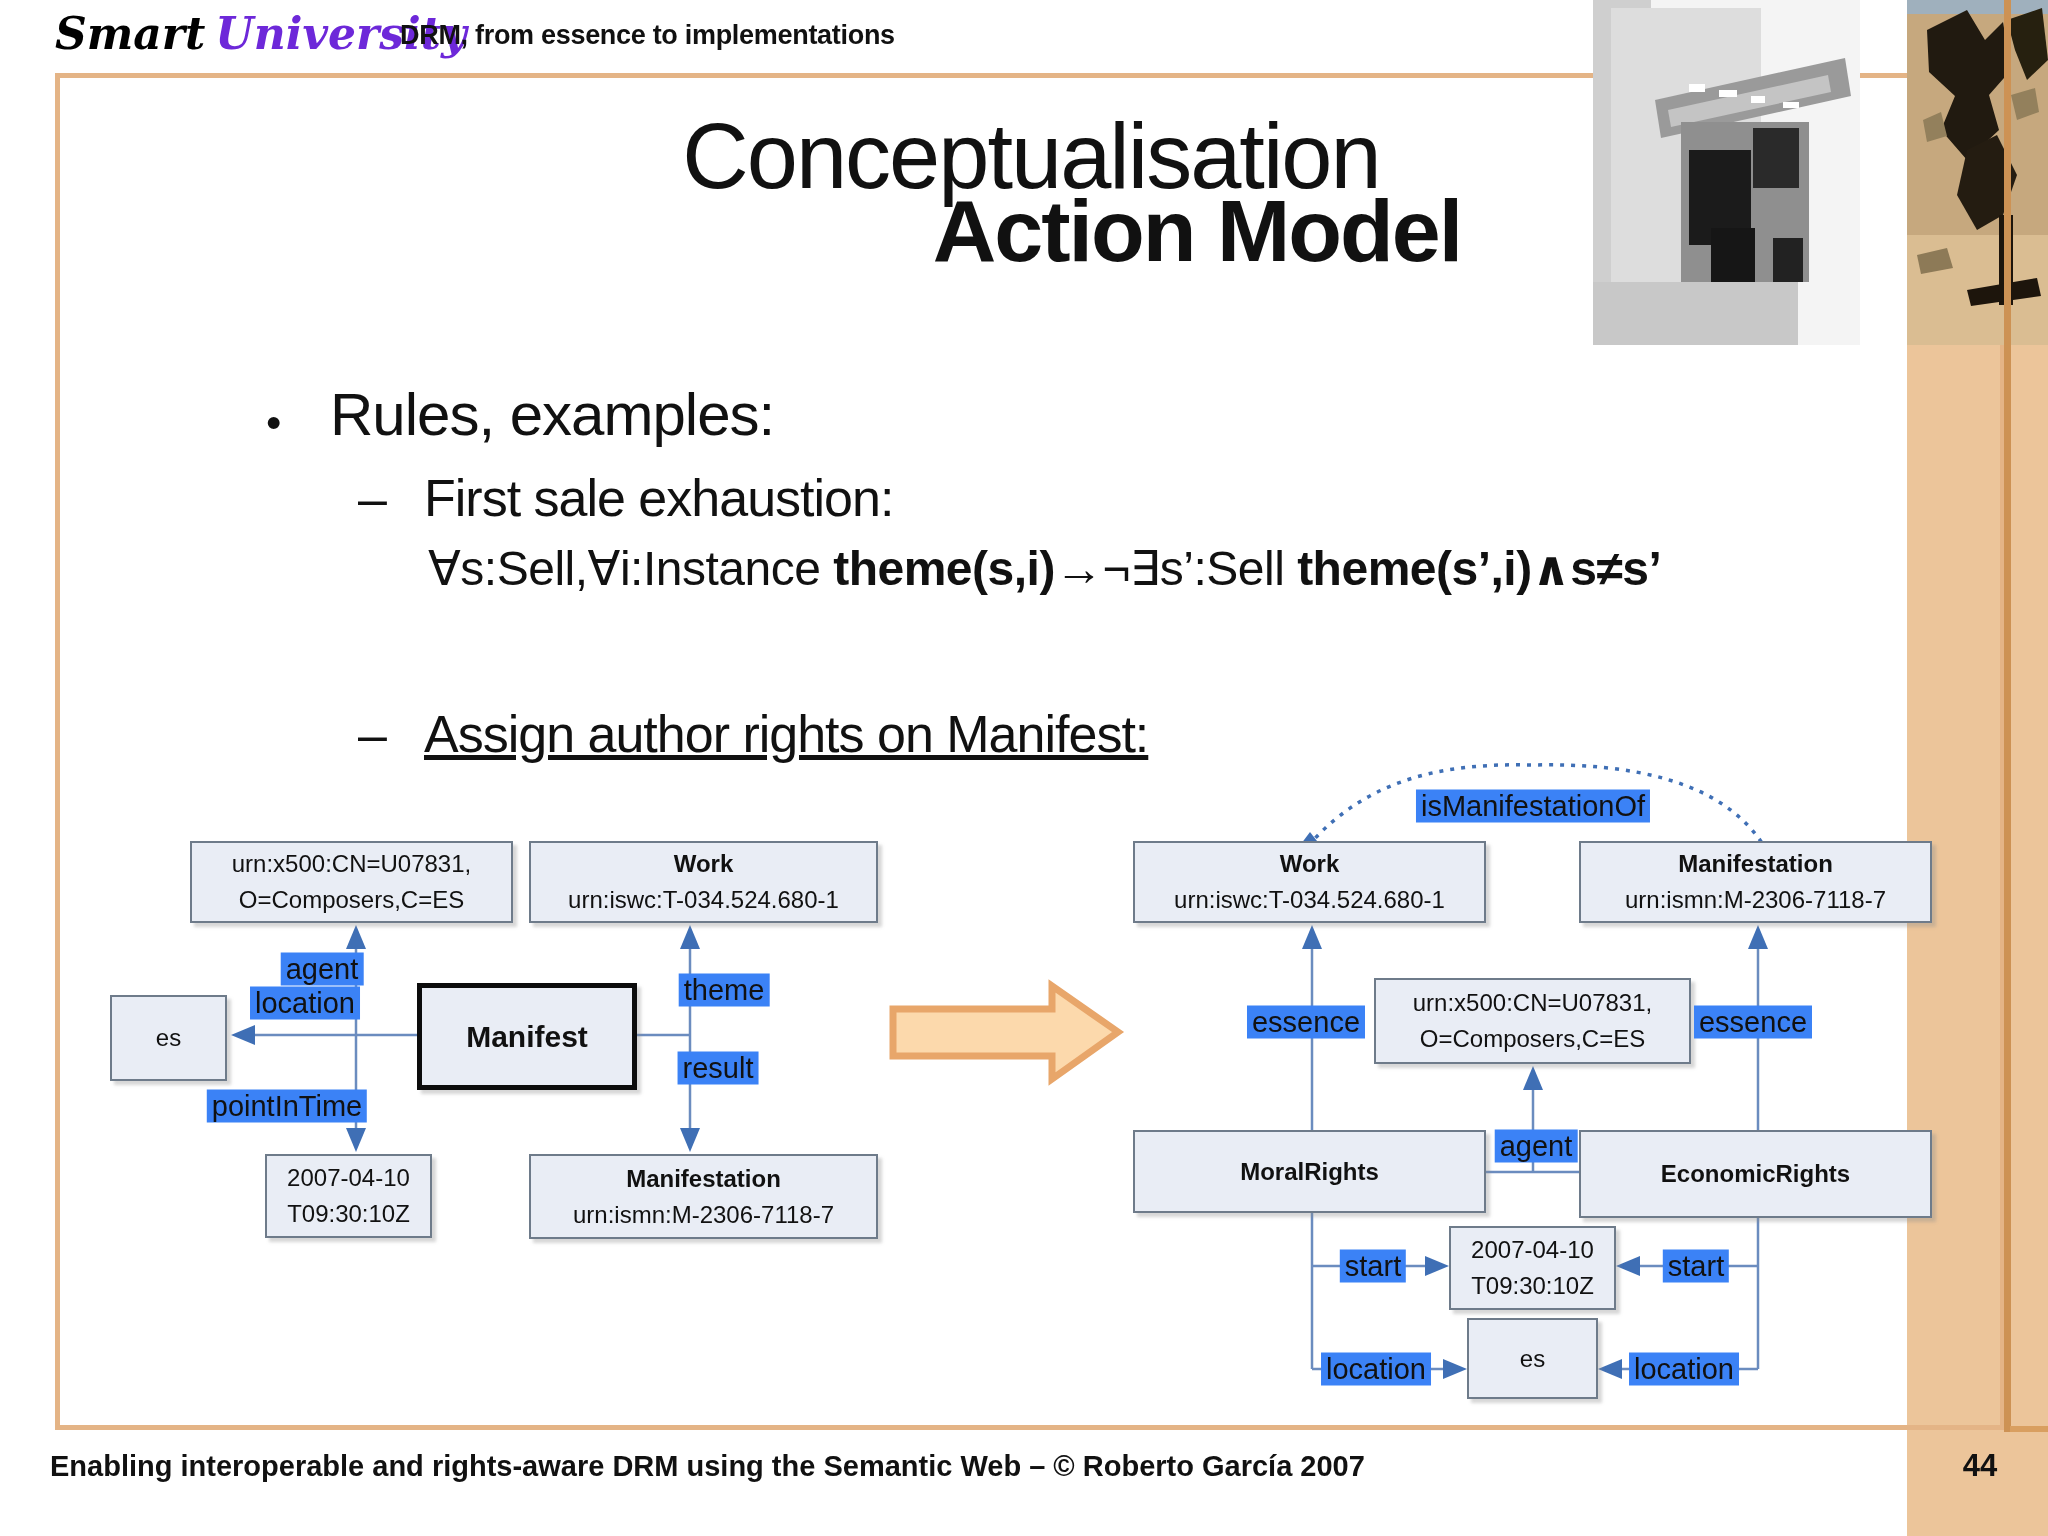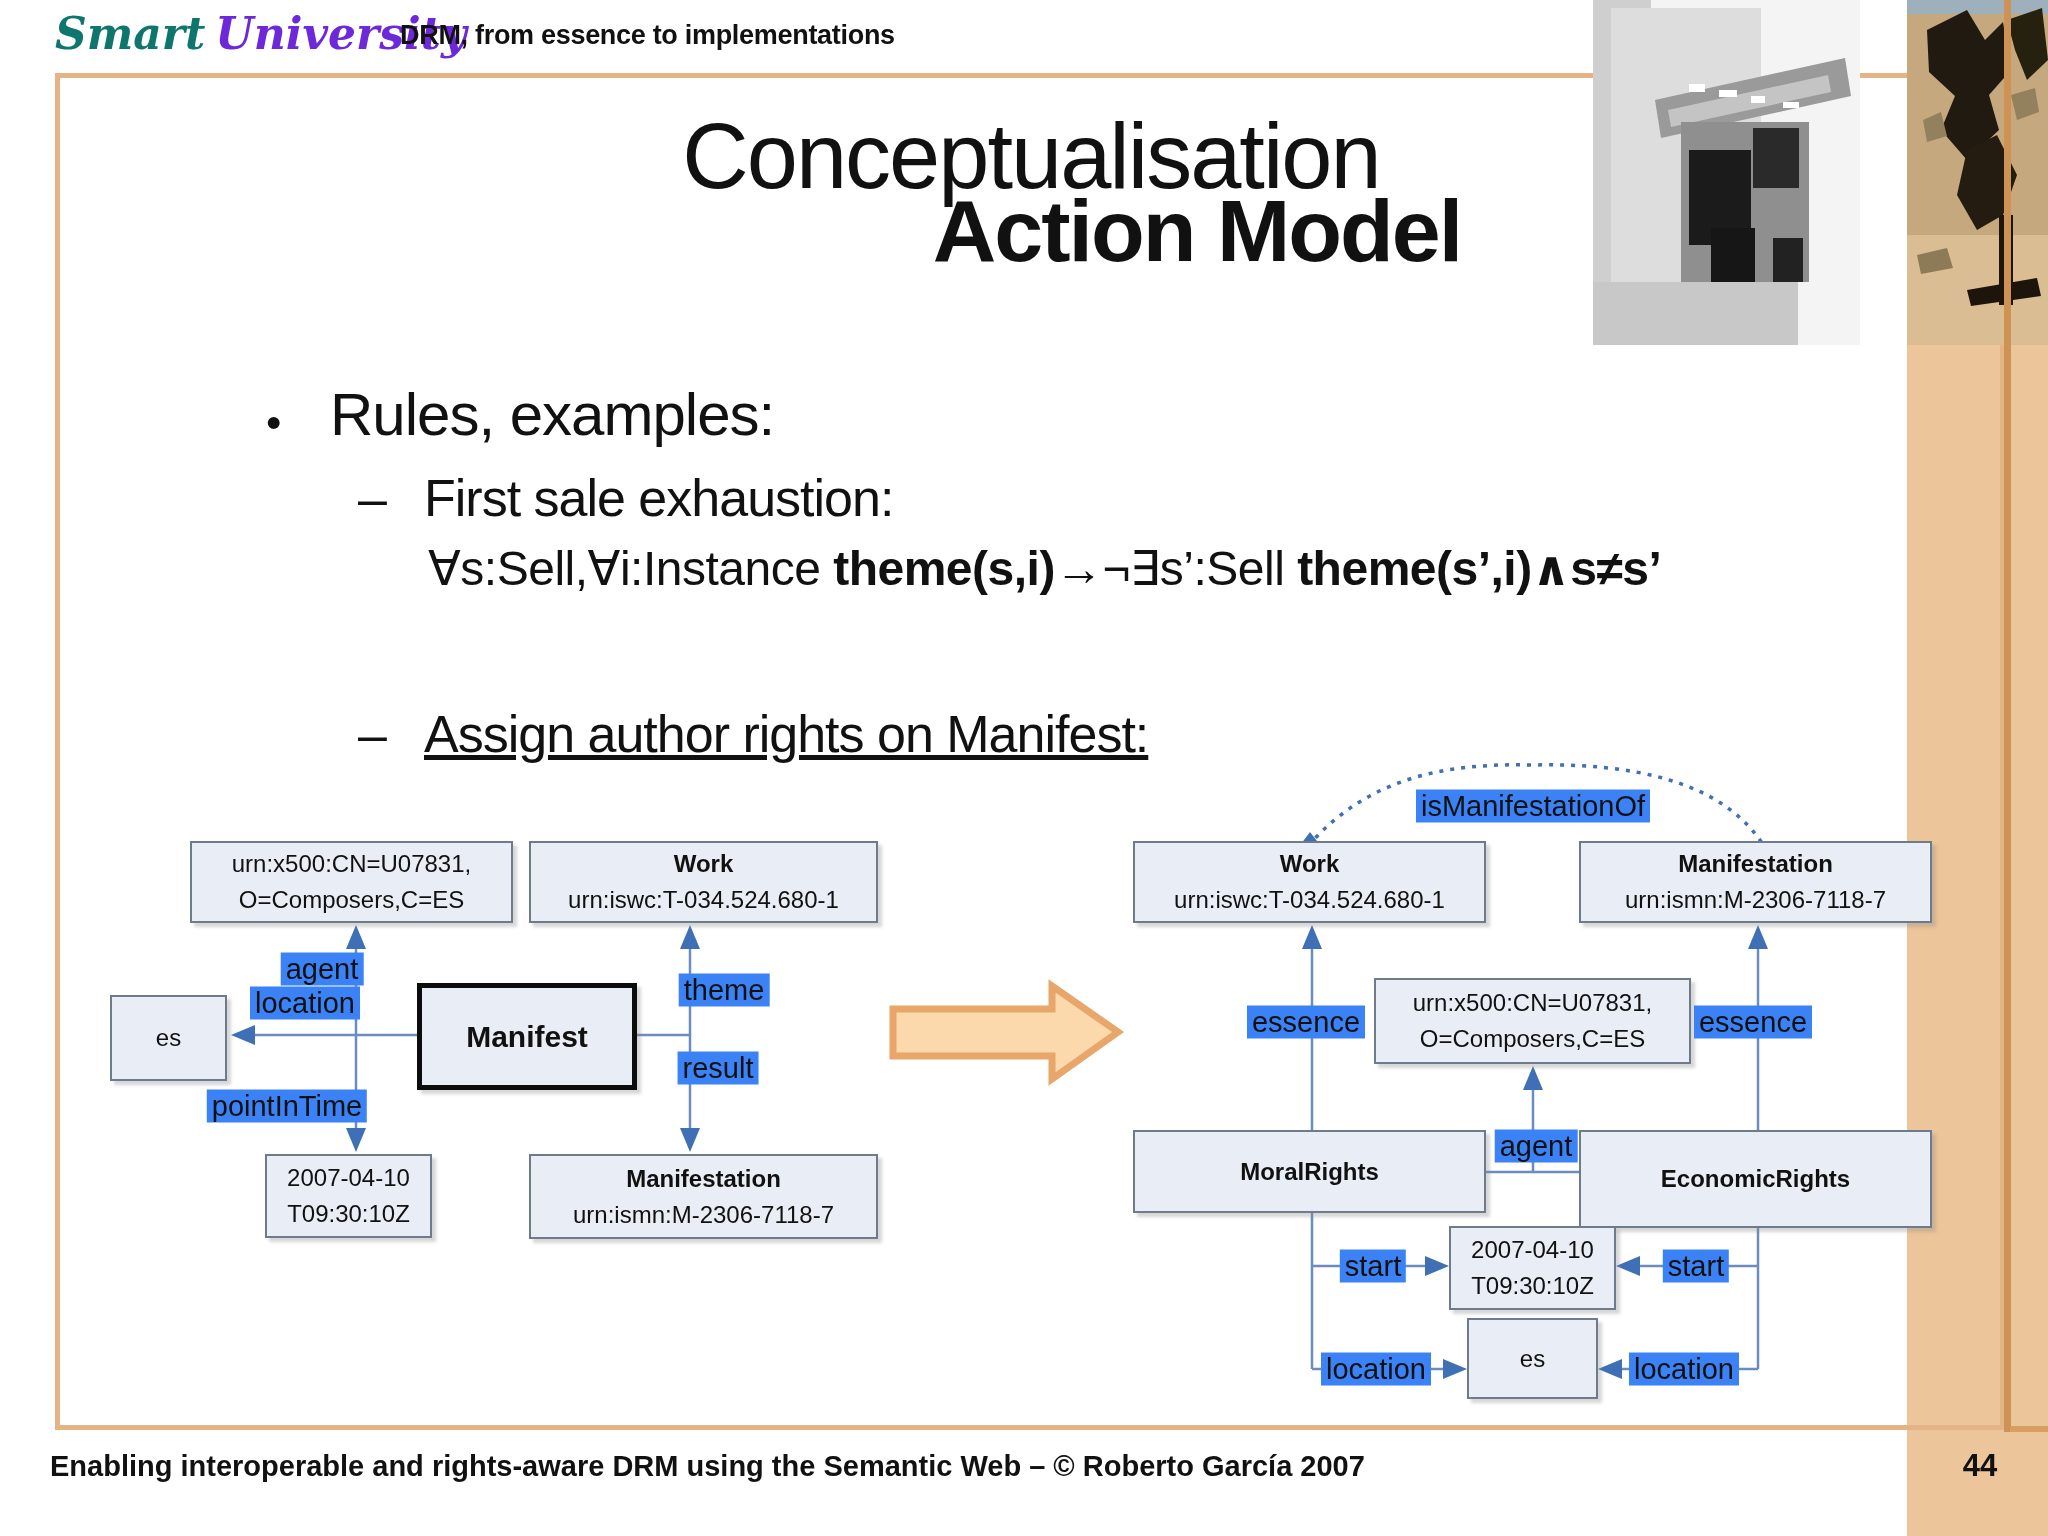--- a/index.html
+++ b/index.html
@@ -9,21 +9,21 @@
     font-family:"Liberation Sans",sans-serif;
     color:#111;
   }
   .abs{position:absolute;}
   
   .sidebar-band{left:1907px;top:0;width:141px;height:1536px;background:#ecc59a;z-index:0;}
   .frame{left:55px;top:73px;width:1950px;height:1357px;border:5px solid #e4b486;box-sizing:border-box;background:transparent;z-index:1;}
   .frame-right-dark{left:2004px;top:0px;width:7px;height:1432px;background:#cd9254;z-index:4;}
   .frame-bottom-ext{left:2010px;top:1426px;width:38px;height:6px;background:#d99f60;z-index:4;}
   .header-logo{left:55px;top:8px;font-family:"DejaVu Serif",serif;font-style:italic;font-weight:bold;font-size:44px;z-index:5;white-space:nowrap;}
-  .logo-smart{color:#0f766e;}
+  .logo-smart{color:#000000;}
   .logo-univ{color:#6d28d9;margin-left:10px;}
   .header-course{left:400px;top:20px;font-size:27px;font-weight:bold;letter-spacing:-0.3px;z-index:5;white-space:nowrap;}
   .art{z-index:2;}
   
   .title1{left:1031px;top:104px;transform:translateX(-50%);font-size:92px;letter-spacing:-2px;z-index:5;white-space:nowrap;}
   .title2{left:1197px;top:180px;transform:translateX(-50%);font-size:88px;font-weight:bold;letter-spacing:-2px;z-index:5;white-space:nowrap;}
   .bullet-dot{left:266px;top:398px;font-size:44px;z-index:5;}
   .bullet1-text{left:330px;top:380px;font-size:60px;letter-spacing:-1px;z-index:5;white-space:nowrap;}
   .dash1{left:358px;top:468px;font-size:52px;z-index:5;}
   .sub1-text{left:424px;top:468px;font-size:52px;letter-spacing:-1px;z-index:5;white-space:nowrap;}
@@ -182,21 +182,21 @@
   <div class="bt">Manifestation</div>
   <div>urn:ismn:M-2306-7118-7</div>
 </div>
 <div class="box" style="left:1374px;top:978px;width:317px;height:86px;">
   <div>urn:x500:CN=U07831,</div>
   <div>O=Composers,C=ES</div>
 </div>
 <div class="box" style="left:1133px;top:1130px;width:353px;height:83px;">
   <div class="bt">MoralRights</div>
 </div>
-<div class="box" style="left:1579px;top:1130px;width:353px;height:98px;text-align:center;">
+<div class="box" style="left:1579px;top:1130px;width:353px;height:88px;text-align:center;">
   <div class="bt">EconomicRights</div>
 </div>
 <div class="box" style="left:1449px;top:1226px;width:167px;height:84px;">
   <div>2007-04-10</div>
   <div>T09:30:10Z</div>
 </div>
 <div class="box" style="left:1467px;top:1318px;width:131px;height:81px;">
   <div>es</div>
 </div>
 

